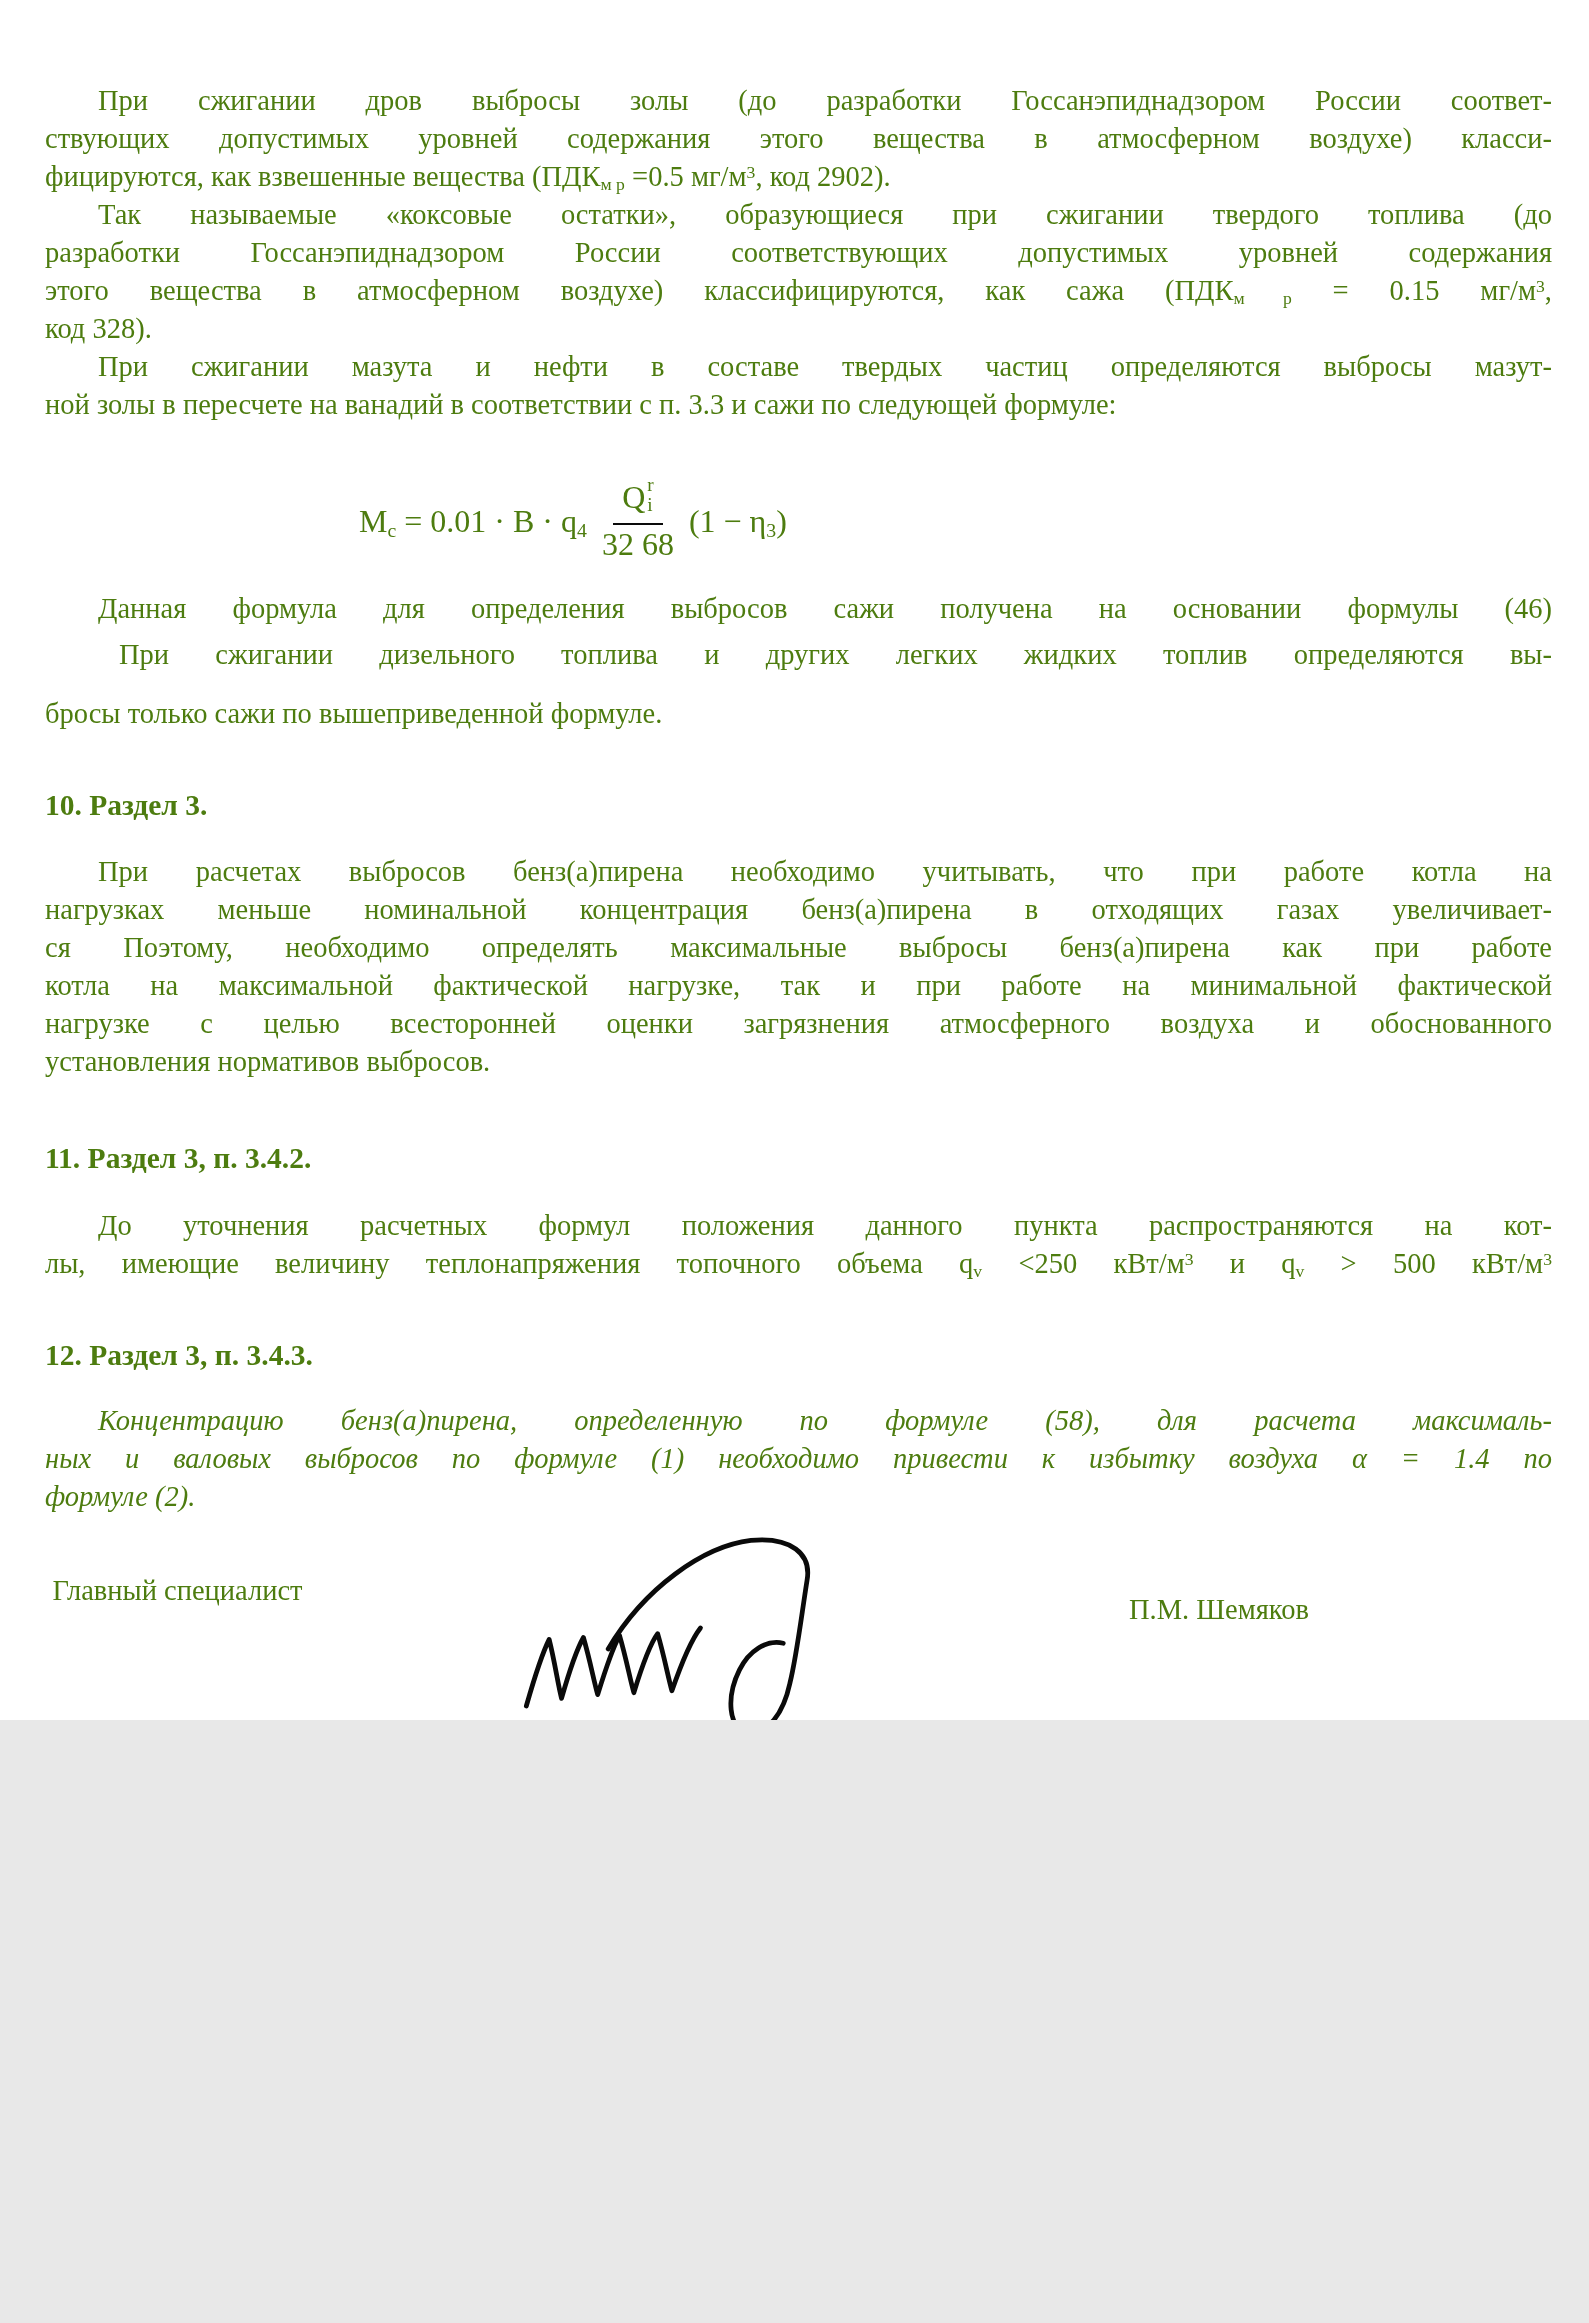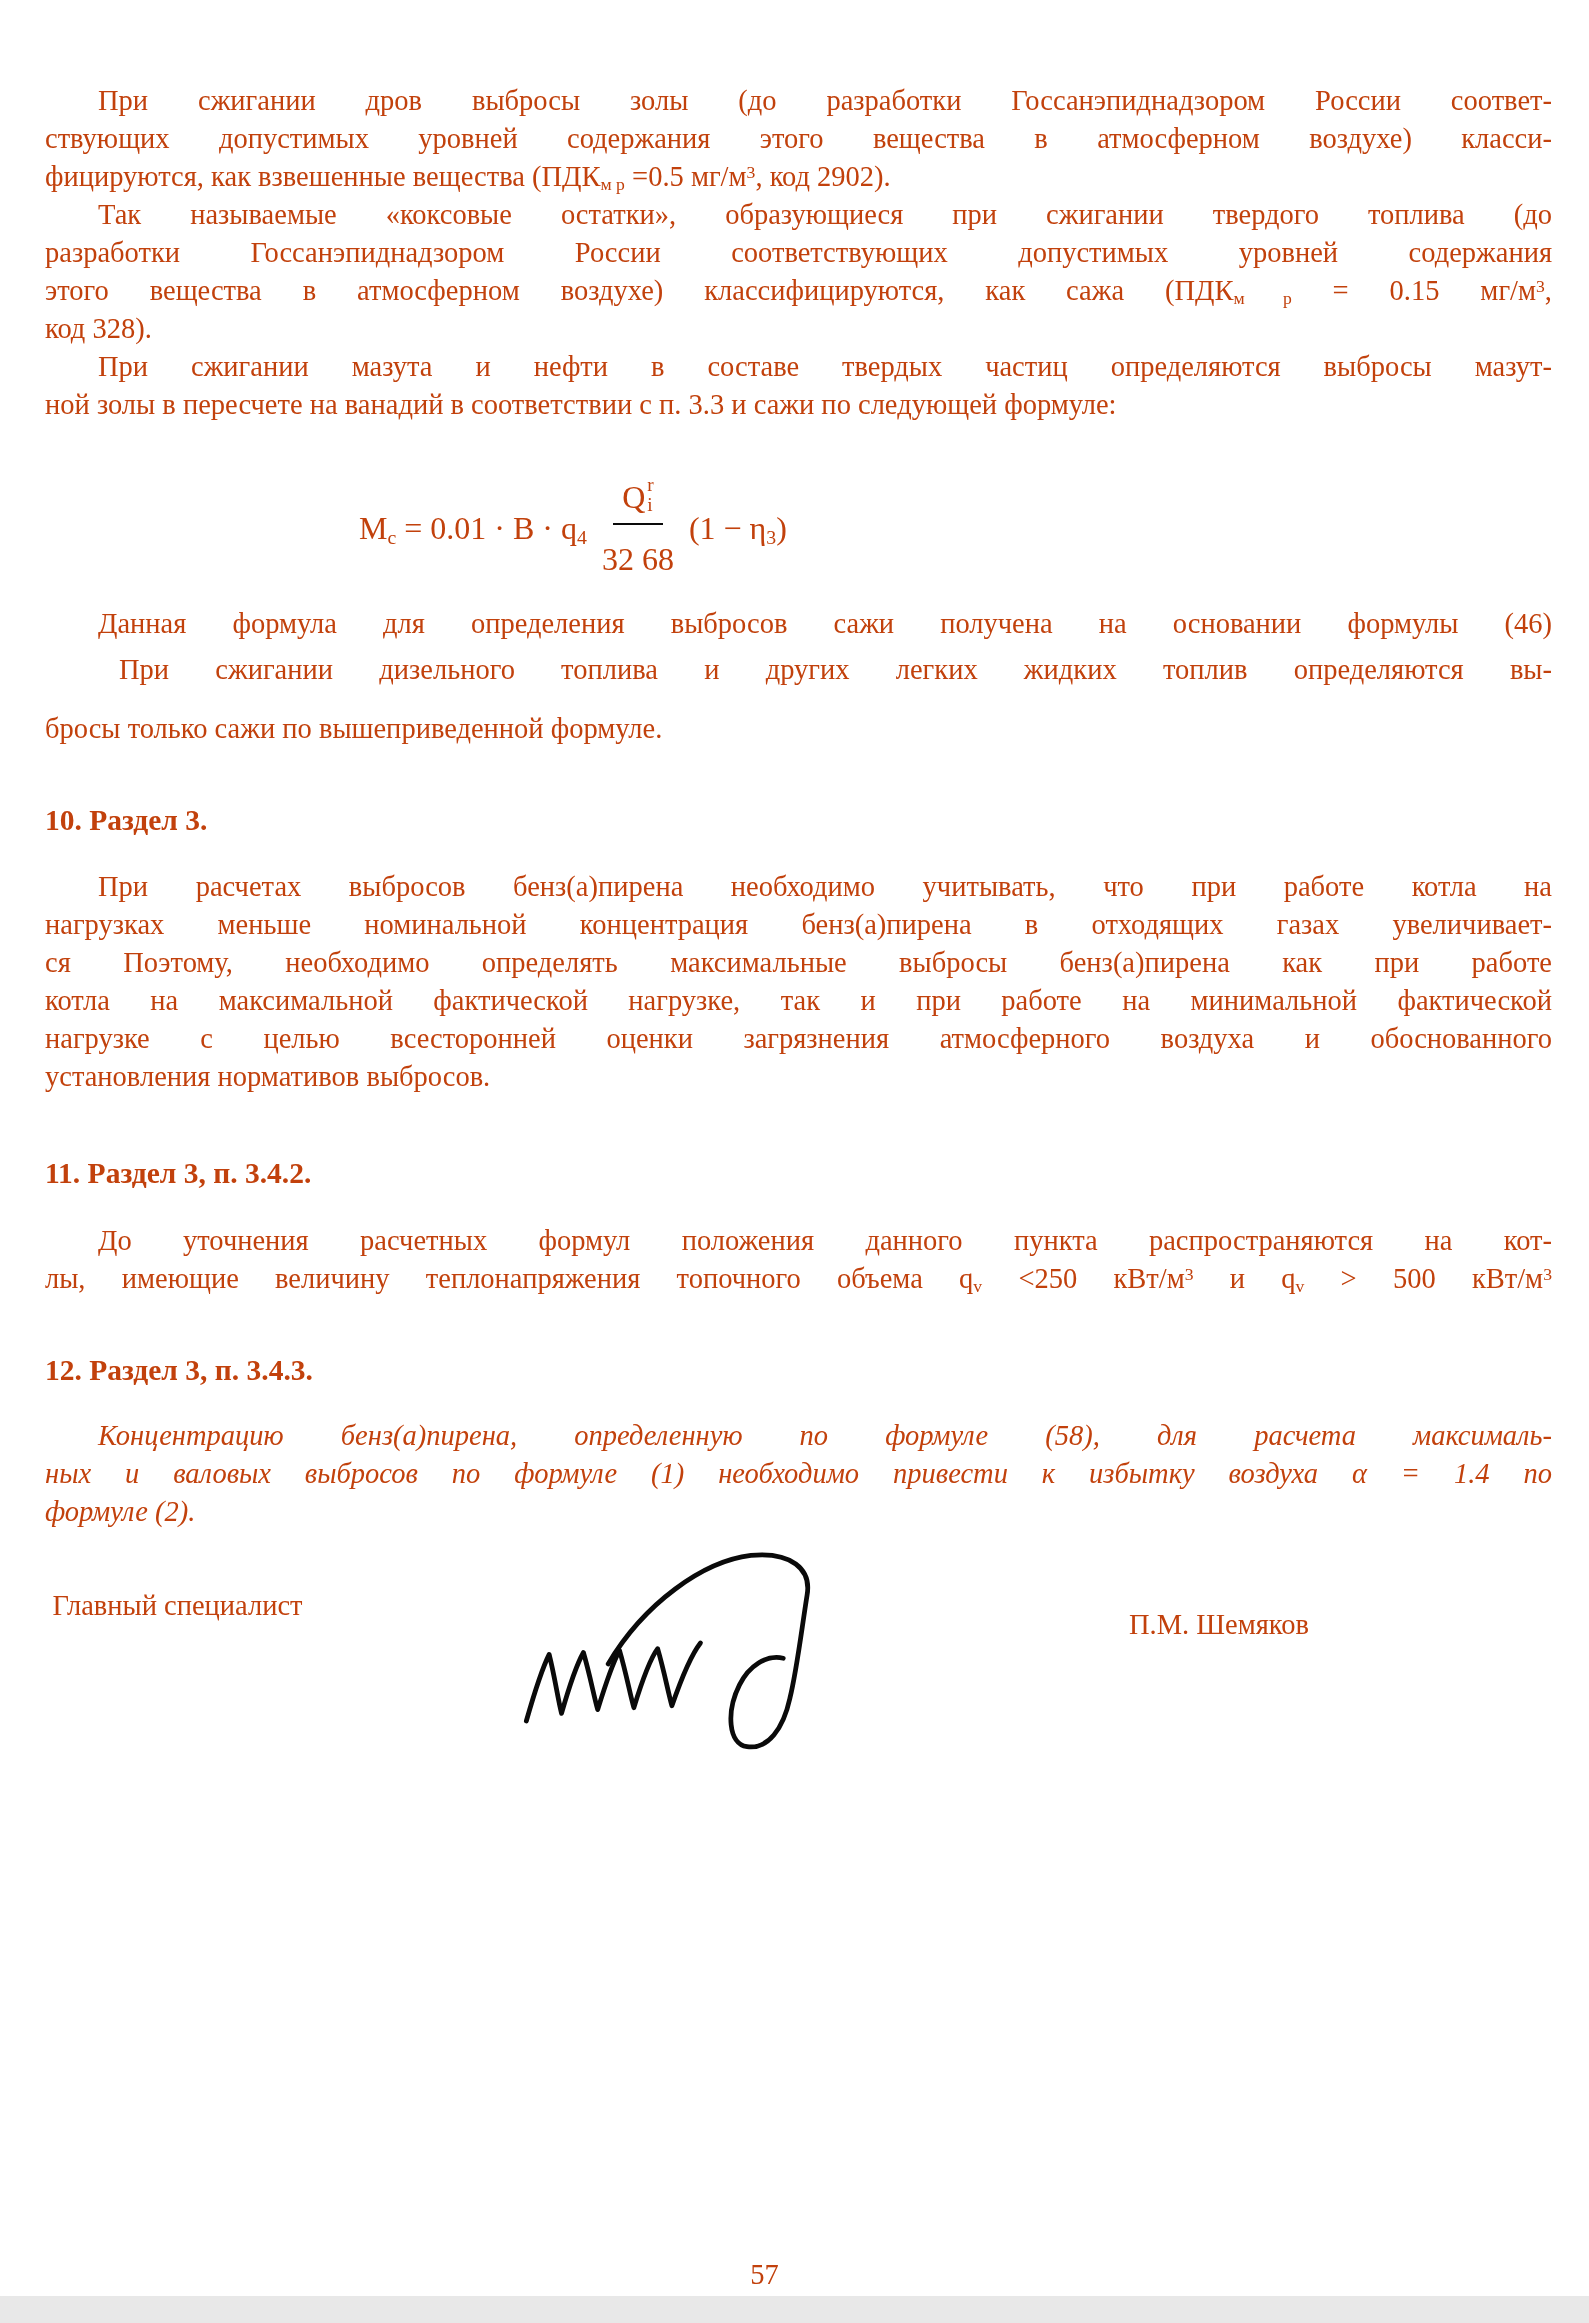--- a/index.html
+++ b/index.html
@@ -1,22 +1,22 @@
 <!DOCTYPE html>
 <html lang="ru" style="font-size:15px"><head>
 <meta charset="utf-8">
 <style>
   html,body{margin:0;padding:0;background:#e8e8e8;}
   .page{
     position:relative;
     width:1589px;
-    height:2296px;
+    height:1720px;
     margin:0 auto;
     background:#ffffff;
-    color:#c2410c;
+    color:#4d7c0f;
     font-family:"Liberation Serif","DejaVu Serif",serif;
     overflow:hidden;
   }
   .content{
     position:absolute;
     left:45px; top:82px;
     width:1507px;
   }
   .para{font-size:28.5px;line-height:38px;}
   .para .line{text-align:justify;text-align-last:justify;white-space:normal;}
@@ -40,21 +40,21 @@
   .p5b{margin-top:21px;}
   .p6{margin-top:25px;}
   
   .formula-row{
     margin:55px 0 27px 314px;
     display:flex;align-items:center;gap:15px;
     font-size:32px;
   }
   .frac{display:inline-flex;flex-direction:column;align-items:center;}
   .frac .num{border-bottom:2.9px solid #0a0a0a;padding:0 9.5px 3.8px;display:inline-flex;align-items:flex-start;}
-  .frac .den{padding-top:16px;}
+  .frac .den{padding-top:1px;}
   .qstack{display:inline-flex;flex-direction:column;align-items:flex-start;font-size:0.6em;line-height:1.05;margin-left:1.9px;transform:translateY(-3.8px);}
   
   .sig-row{position:relative;height:233px;margin-top:19px;font-size:28.5px;}
   .sig-label{position:absolute;left:7.6px;top:40px;}
   .sig-image{position:absolute;left:468px;top:-5.7px;}
   .sig-name{position:absolute;left:1084px;top:59px;}
   .footer{
     position:absolute;left:0;top:2231px;width:1589px;
     text-align:center;font-size:28.5px;margin-top:28px;
   }

